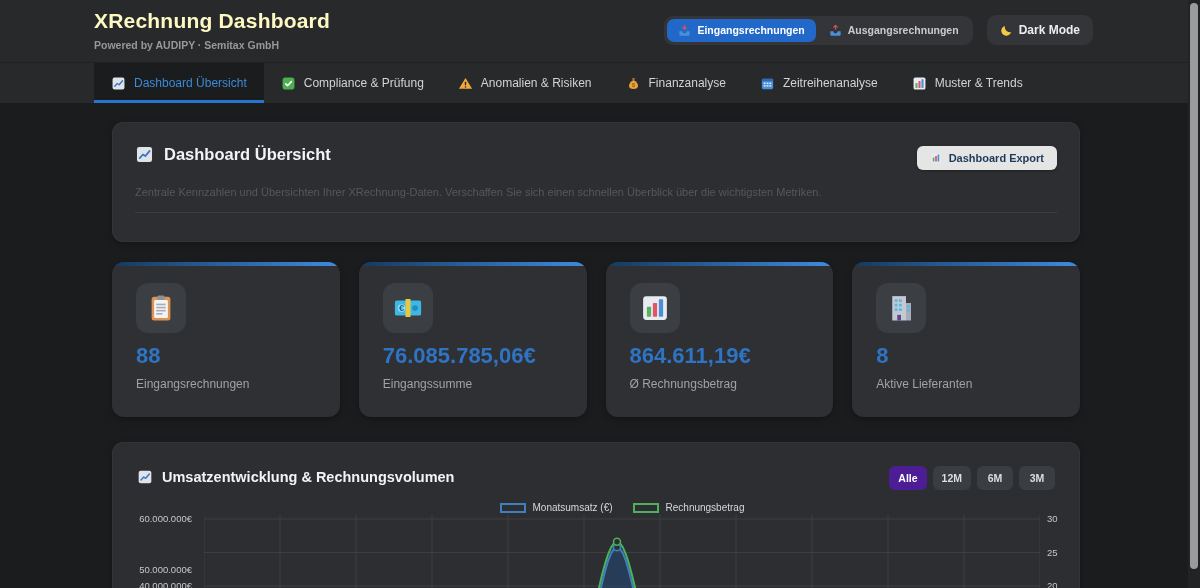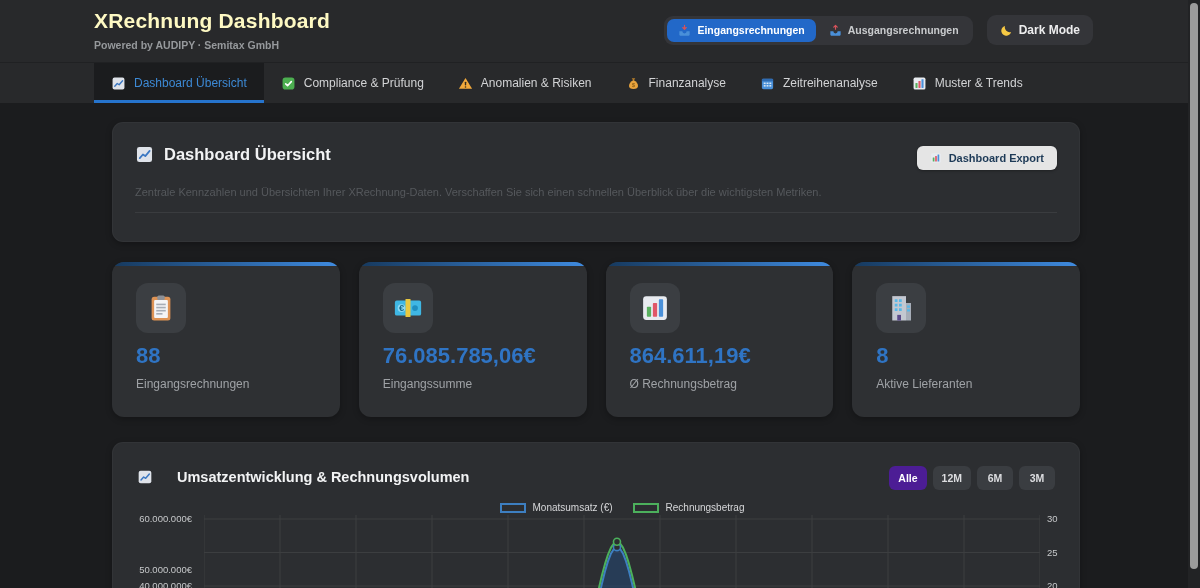--- a/index.html
+++ b/index.html
@@ -50,21 +50,21 @@
                box-shadow:0 2px 6px rgba(0,0,0,.28); }
   .stat-card::before { content:""; position:absolute; top:0; left:0; right:0; height:4px;
                background:linear-gradient(90deg,#16395e,#3f8be0); }
   .stat-icon { position:absolute; left:24px; top:21px; width:50px; height:50px; border-radius:12px; background:#3b3e42;
                display:flex; align-items:center; justify-content:center; }
   .stat-value { position:absolute; left:24px; top:81px; font-size:22px; font-weight:bold; color:#2f74c4; white-space:nowrap; }
   .stat-label { position:absolute; left:24px; top:115px; font-size:12px; color:#9fa2a6; }
 
   
   .chart-card { left:112px; top:339px; width:968px; height:260px; }
-  .chart-title-row { position:absolute; left:24px; top:26px; display:flex; align-items:flex-start; gap:24px; }
+  .chart-title-row { position:absolute; left:24px; top:26px; display:flex; align-items:flex-start; gap:9px; }
   .chart-title-row h3 { font-size:14.5px; color:#f2f3f4; }
   .range-buttons { position:absolute; right:24px; top:23px; display:flex; gap:6px; }
   .range-btn { min-width:36px; padding:6px 9px; border:none; border-radius:6px; background:#3a3d41; color:#dcdde0;
                font-size:10.5px; font-weight:bold; font-family:inherit; text-align:center; cursor:pointer; }
   .range-btn.active { background:#4c1d95; color:#fff; }
   .legend { position:absolute; left:91px; width:836px; top:59px; display:flex; justify-content:center; gap:20px; align-items:center; }
   .legend-item { display:flex; align-items:center; gap:7px; font-size:10px; color:#d6d7d9; cursor:pointer; }
   .swatch { width:26px; height:10px; background:#2c2e31; border:2px solid #888; }
   .plot { position:absolute; left:91px; top:72px; width:836px; height:200px; }
   .y-labels { position:absolute; top:72px; height:200px; font-size:9.5px; color:#c6c8ca; }

